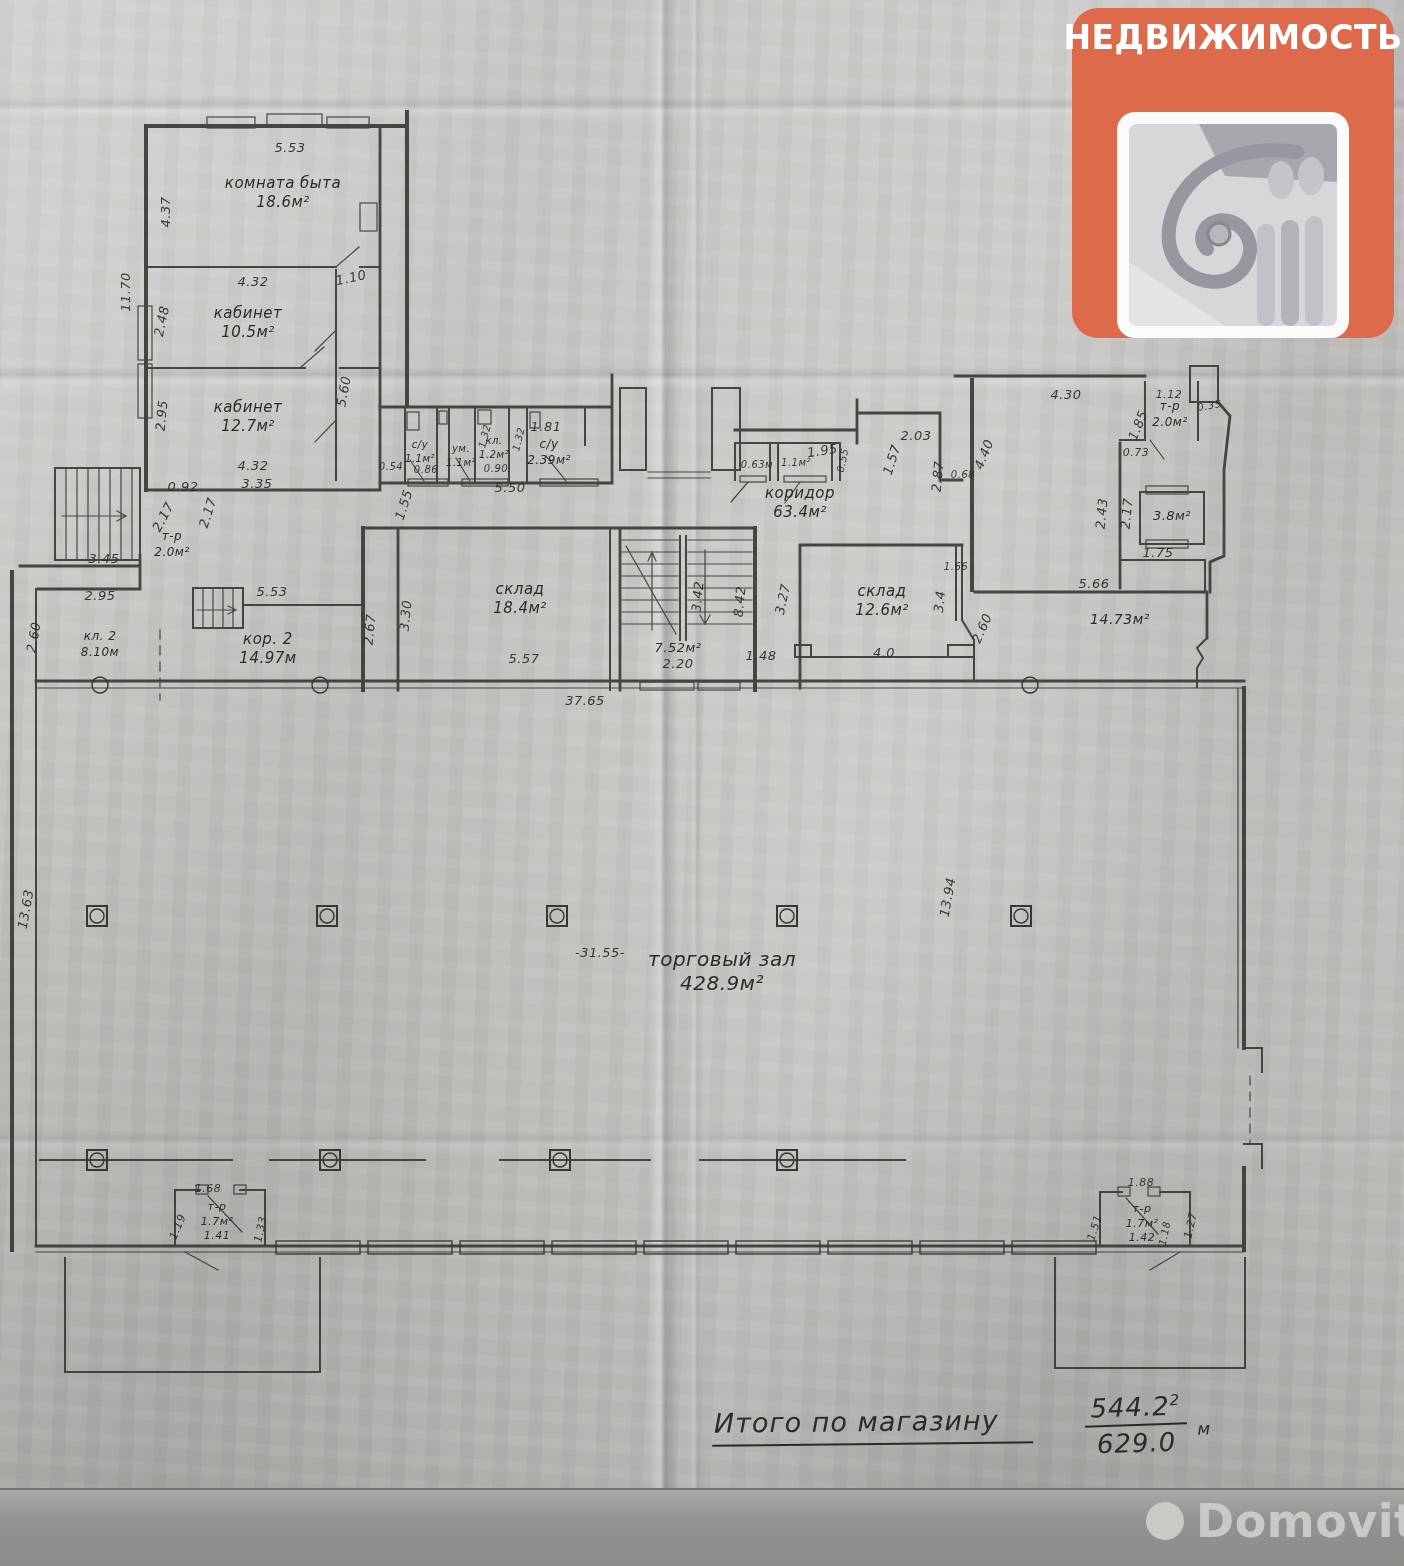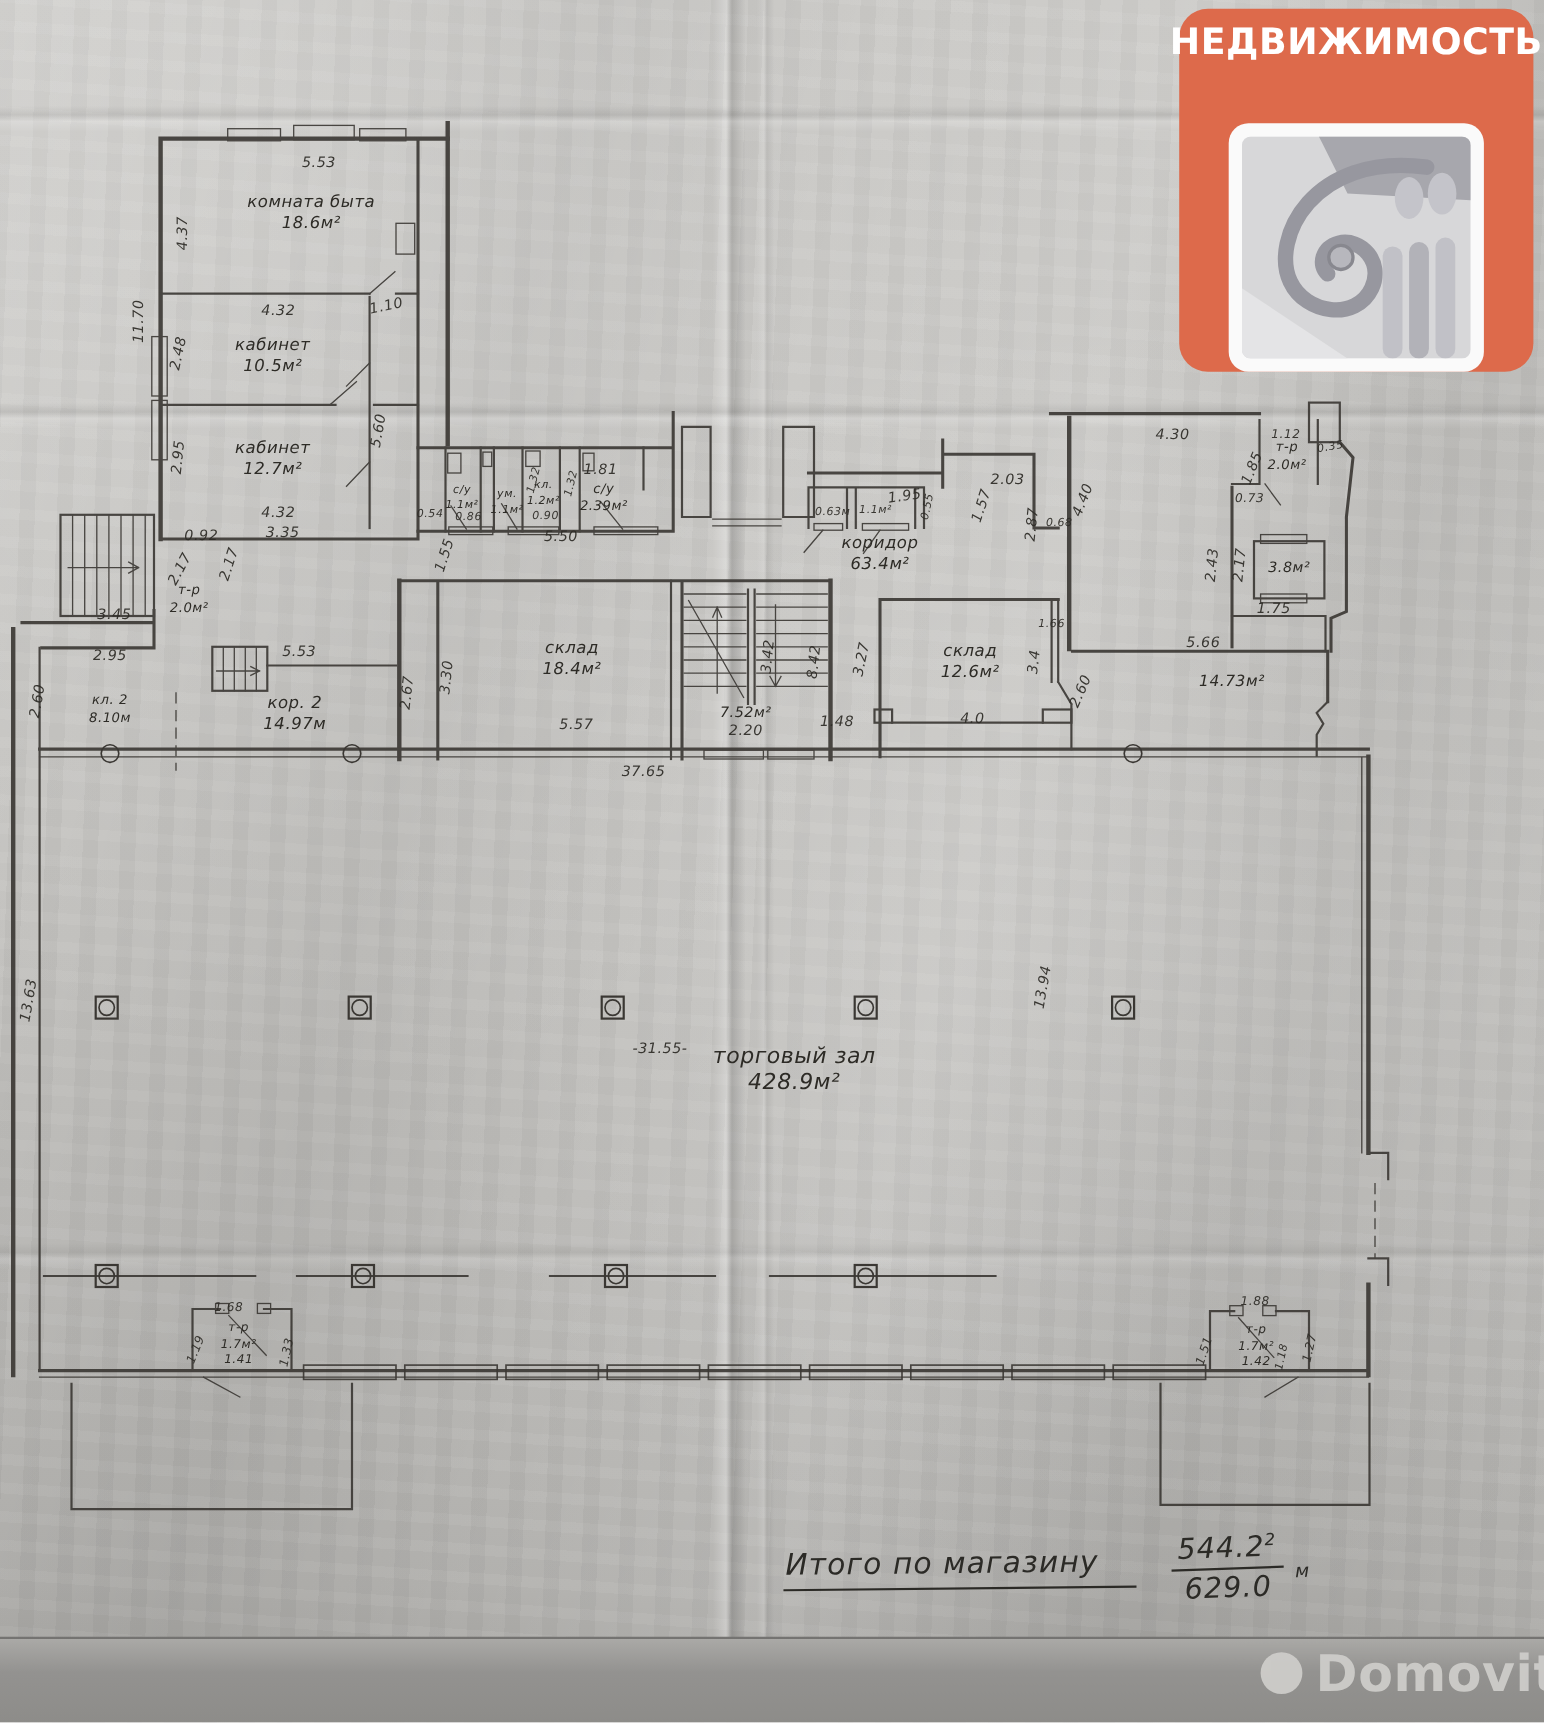--- a/index.html
+++ b/index.html
@@ -28,21 +28,21 @@
   .dim-label{opacity:.92;}
   
   .logo{position:absolute;left:1072px;top:8px;width:322px;height:330px;background:#dd6a4b;
     border-radius:26px;display:flex;flex-direction:column;align-items:center;justify-content:space-between;
     padding:10px 0 0 0;box-sizing:border-box;}
   .logo-top{color:#fff;font-weight:bold;font-size:33px;letter-spacing:.5px;white-space:nowrap;}
   .logo-bottom{color:#fff;font-weight:bold;font-size:38px;letter-spacing:1px;white-space:nowrap;}
   .logo-box{width:232px;height:226px;background:#fafafa;border-radius:18px;display:flex;align-items:center;justify-content:center;}
   .logo-box svg{border-radius:8px;}
   
-  .summary{position:absolute;left:712px;top:1392px;display:flex;align-items:center;gap:32px;
+  .summary{position:absolute;left:712px;top:1392px;display:flex;align-items:center;gap:52px;
     font-style:italic;color:#2b2a26;font-size:27px;letter-spacing:1px;}
   .summary-label{border-bottom:2px solid #2b2a26;padding:0 34px 6px 2px;transform:rotate(-.6deg);}
   .fraction{position:relative;display:inline-flex;flex-direction:column;text-align:center;font-size:26px;transform:rotate(-2deg);}
   .frac-top{border-bottom:2px solid #2b2a26;padding:0 6px 2px 6px;}
   .frac-top sup{font-size:15px;}
   .frac-bottom{padding-top:2px;}
   .frac-unit{position:absolute;right:-24px;top:44%;font-size:17px;}
   
   .watermark{position:absolute;left:1146px;top:1494px;display:flex;align-items:center;gap:12px;
     color:#cfcecb;opacity:.92;}

